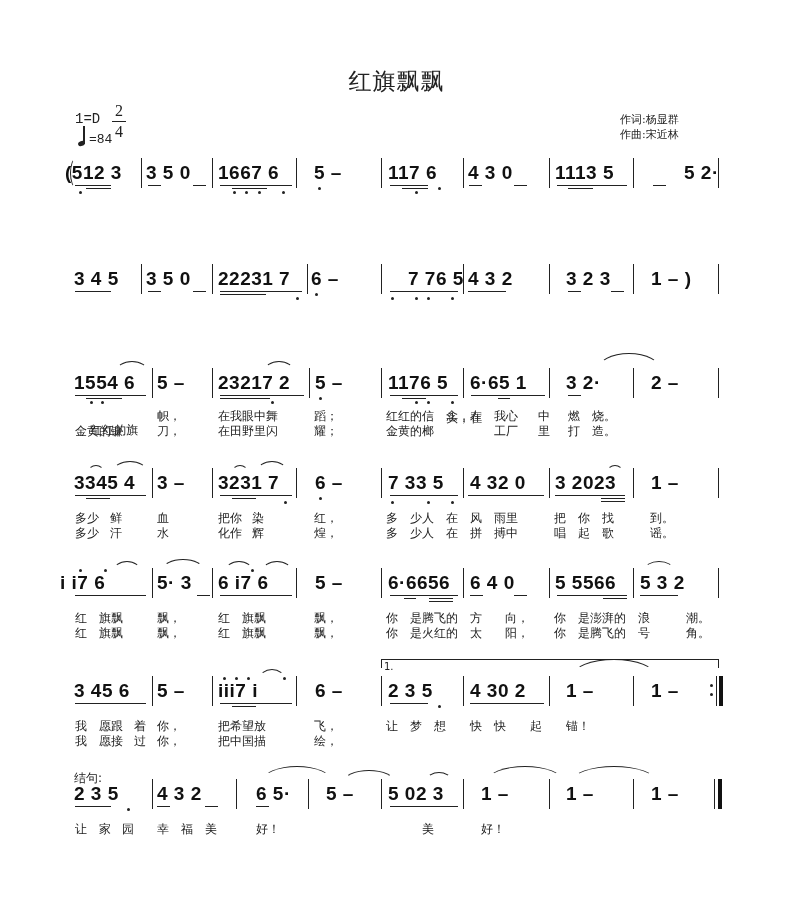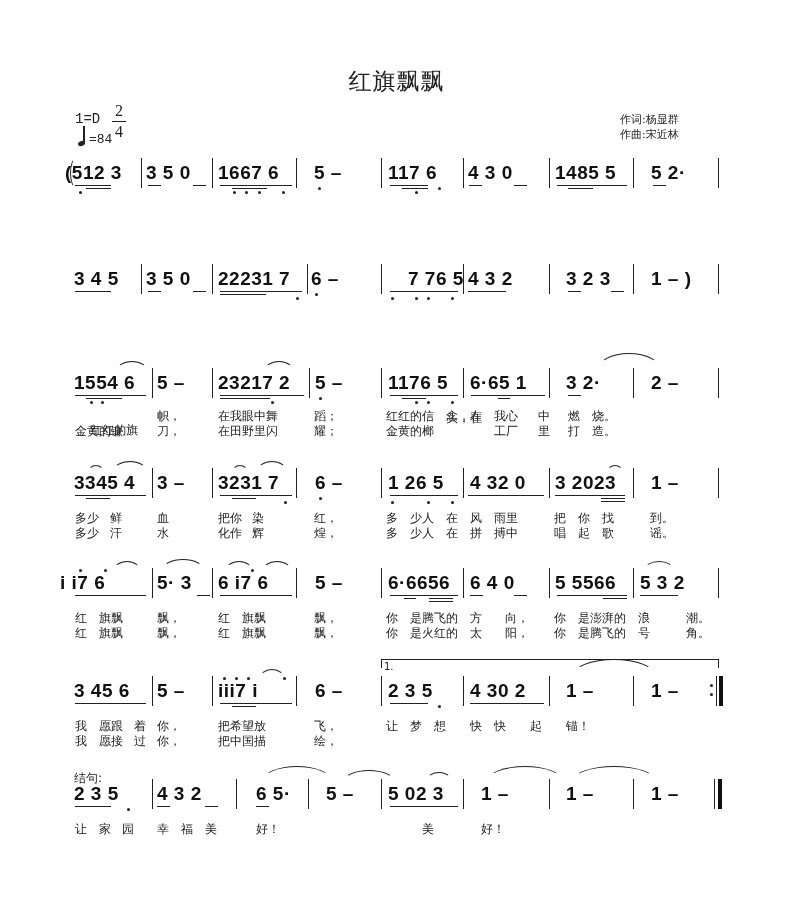--- a/index.html
+++ b/index.html
@@ -46,22 +46,22 @@
 </div>
 
 <div class="row" style="top:162px;">
   <div class="notes">
     <span class="m" style="left:65px">(512 3</span>
     <span class="m" style="left:146px">3 5 0</span>
     <span class="m" style="left:218px">1667 6</span>
     <span class="m" style="left:314px">5 –</span>
     <span class="m" style="left:388px">117 6</span>
     <span class="m" style="left:468px">4 3 0</span>
-    <span class="m" style="left:555px">1485 5</span>
-    <span class="m" style="left:651px">5 2·</span>
+    <span class="m" style="left:555px">1113 5</span>
+    <span class="m" style="left:684px">5 2·</span>
   </div>
   <div class="barline" style="left:141px;top:-4px;height:30px"></div>
   <div class="barline" style="left:212px;top:-4px;height:30px"></div>
   <div class="barline" style="left:296px;top:-4px;height:30px"></div>
   <div class="barline" style="left:381px;top:-4px;height:30px"></div>
   <div class="barline" style="left:463px;top:-4px;height:30px"></div>
   <div class="barline" style="left:549px;top:-4px;height:30px"></div>
   <div class="barline" style="left:633px;top:-4px;height:30px"></div>
   <div class="barline" style="left:718px;top:-4px;height:30px"></div>
   <div class="ul" style="left:75px;top:23px;width:36px"></div>
@@ -185,21 +185,21 @@
   <div class="lyr" style="left:568px;top:51px">打</div>
   <div class="lyr" style="left:592px;top:51px">造。</div>
 </div>
 
 <div class="row" style="top:472px;">
   <div class="notes">
     <span class="m" style="left:74px">3345 4</span>
     <span class="m" style="left:157px">3 –</span>
     <span class="m" style="left:218px">3231 7</span>
     <span class="m" style="left:315px">6 –</span>
-    <span class="m" style="left:388px">1 26 5</span>
+    <span class="m" style="left:388px">7 33 5</span>
     <span class="m" style="left:470px">4 32 0</span>
     <span class="m" style="left:555px">3 2023</span>
     <span class="m" style="left:651px">1 –</span>
   </div>
   <div class="barline" style="left:152px;top:-4px;height:30px"></div>
   <div class="barline" style="left:212px;top:-4px;height:30px"></div>
   <div class="barline" style="left:296px;top:-4px;height:30px"></div>
   <div class="barline" style="left:381px;top:-4px;height:30px"></div>
   <div class="barline" style="left:463px;top:-4px;height:30px"></div>
   <div class="barline" style="left:549px;top:-4px;height:30px"></div>

